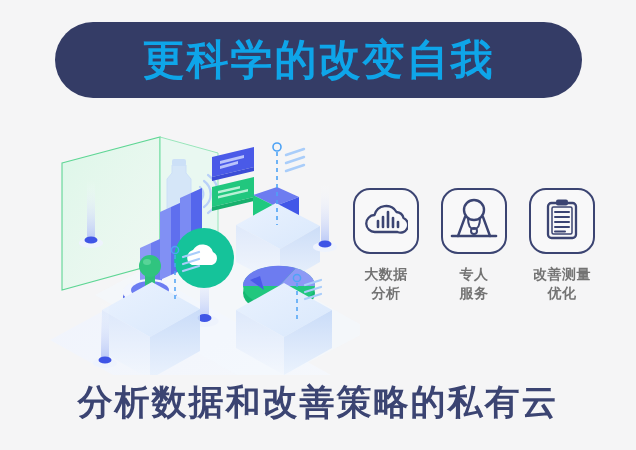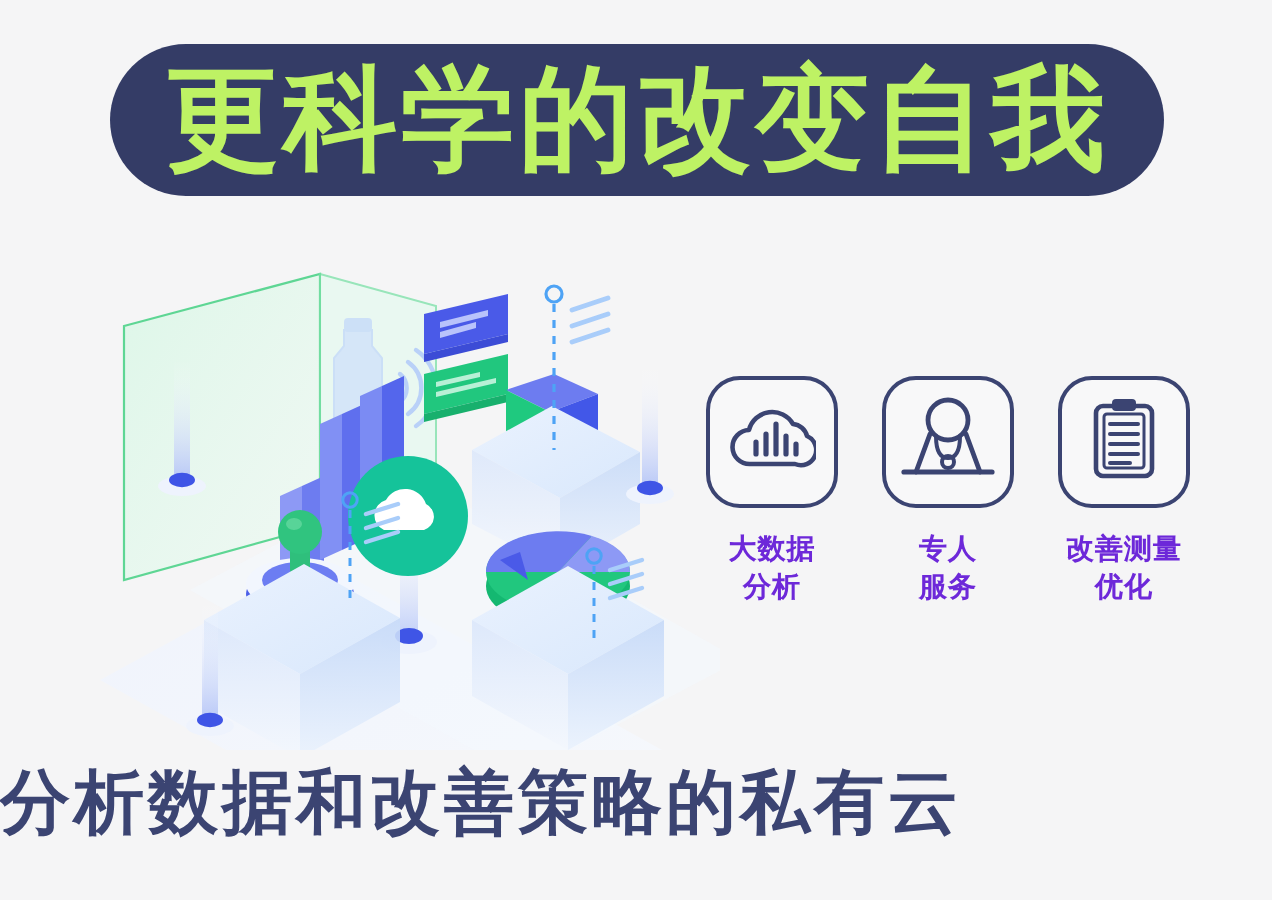--- a/index.html
+++ b/index.html
@@ -11,48 +11,48 @@
   }
   .stage{position:absolute;inset:0;}
 
   
   .title-pill{
     position:absolute;left:55px;top:22px;width:527px;height:76px;
     background:#343c66;border-radius:38px;
     display:flex;align-items:center;justify-content:center;
   }
   .title-text{
-    color:#bef264;font-size:57px;font-weight:700;letter-spacing:2px;
+    color:#0ea5e9;font-size:42px;font-weight:700;letter-spacing:2px;
     line-height:1;white-space:nowrap;
   }
 
   
   .illus{position:absolute;left:40px;top:125px;width:320px;height:250px;}
   .illus svg{display:block;}
 
   
   .features{
     position:absolute;left:350px;top:188px;width:248px;height:145px;
     display:flex;justify-content:space-between;align-items:flex-start;
   }
   .feature{width:72px;display:flex;flex-direction:column;align-items:center;}
   .feat-box{
     width:66px;height:66px;border:2px solid #3b4472;border-radius:17px;
     background:#f8f8f9;display:flex;align-items:center;justify-content:center;
     box-sizing:border-box;
   }
   .feat-label{
-    margin-top:11px;color:#6d28d9;font-size:14px;font-weight:700;
+    margin-top:11px;color:#737373;font-size:14px;font-weight:700;
     line-height:19px;text-align:center;letter-spacing:.5px;
   }
   .feat-label span{display:block;}
 
   
   .caption{
-    position:absolute;left:0;right:0;top:384px;text-align:left;
+    position:absolute;left:0;right:0;top:384px;text-align:center;
     color:#3b4472;font-size:35px;font-weight:700;letter-spacing:2px;
     line-height:1;white-space:nowrap;
   }
 </style>
 </head>
 <body>
 
 <div class="stage">
 
   <div class="title-pill">

